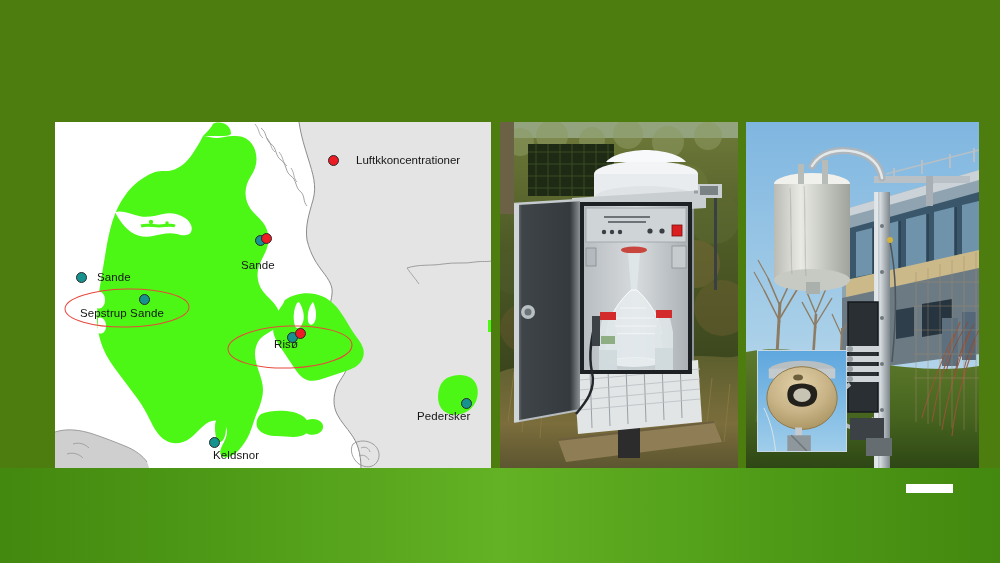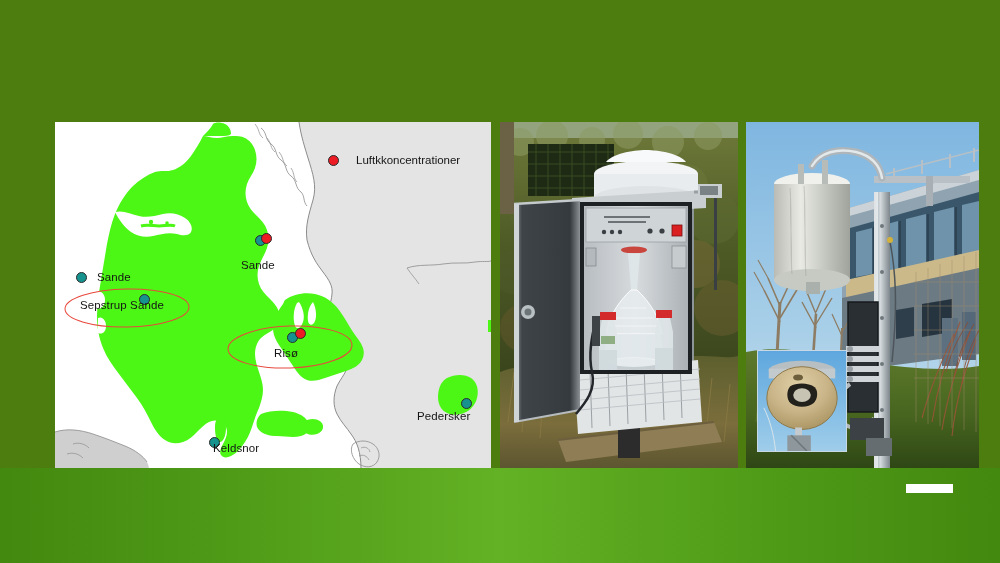--- a/index.html
+++ b/index.html
@@ -224,32 +224,32 @@
       <div class="legend-row">
         <span class="legend-swatch dot-red"></span>
         <span class="legend-text">Luftkkoncentrationer</span>
       </div>
     </div>
 
     <span class="map-dot dot-teal" style="left:21px; top:150px;"></span>
     <span class="map-label" style="left:42px; top:149px;">Sande</span>
 
     <span class="map-dot dot-teal" style="left:84px; top:172px;"></span>
-    <span class="map-label" style="left:25px; top:177px;">Sepstrup Sande</span>
+    <span class="map-label" style="left:25px; top:185px;">Sepstrup Sande</span>
 
     <span class="map-dot dot-teal" style="left:200px; top:113px;"></span>
     <span class="map-dot dot-red" style="left:206px; top:111px;"></span>
     <span class="map-label" style="left:186px; top:137px;">Sande</span>
 
     <span class="map-dot dot-teal" style="left:232px; top:210px;"></span>
     <span class="map-dot dot-red" style="left:240px; top:206px;"></span>
-    <span class="map-label" style="left:219px; top:225px;">Risø</span>
+    <span class="map-label" style="left:219px; top:216px;">Risø</span>
 
     <span class="map-dot dot-teal" style="left:154px; top:315px;"></span>
-    <span class="map-label" style="left:134px; top:320px;padding-left:24px;">Keldsnor</span>
+    <span class="map-label" style="left:134px; top:327px;padding-left:24px;">Keldsnor</span>
 
     <span class="map-dot dot-teal" style="left:406px; top:276px;"></span>
     <span class="map-label" style="left:362px; top:288px;">Pedersker</span>
   </div>
 
   <div class="panel" id="photo-collector">
     <svg class="photo-svg" viewBox="0 0 238 347" preserveAspectRatio="none">
       <defs>
         <linearGradient id="hedge" x1="0" y1="0" x2="0" y2="1">
           <stop offset="0%" stop-color="#6f7a3a"></stop>

